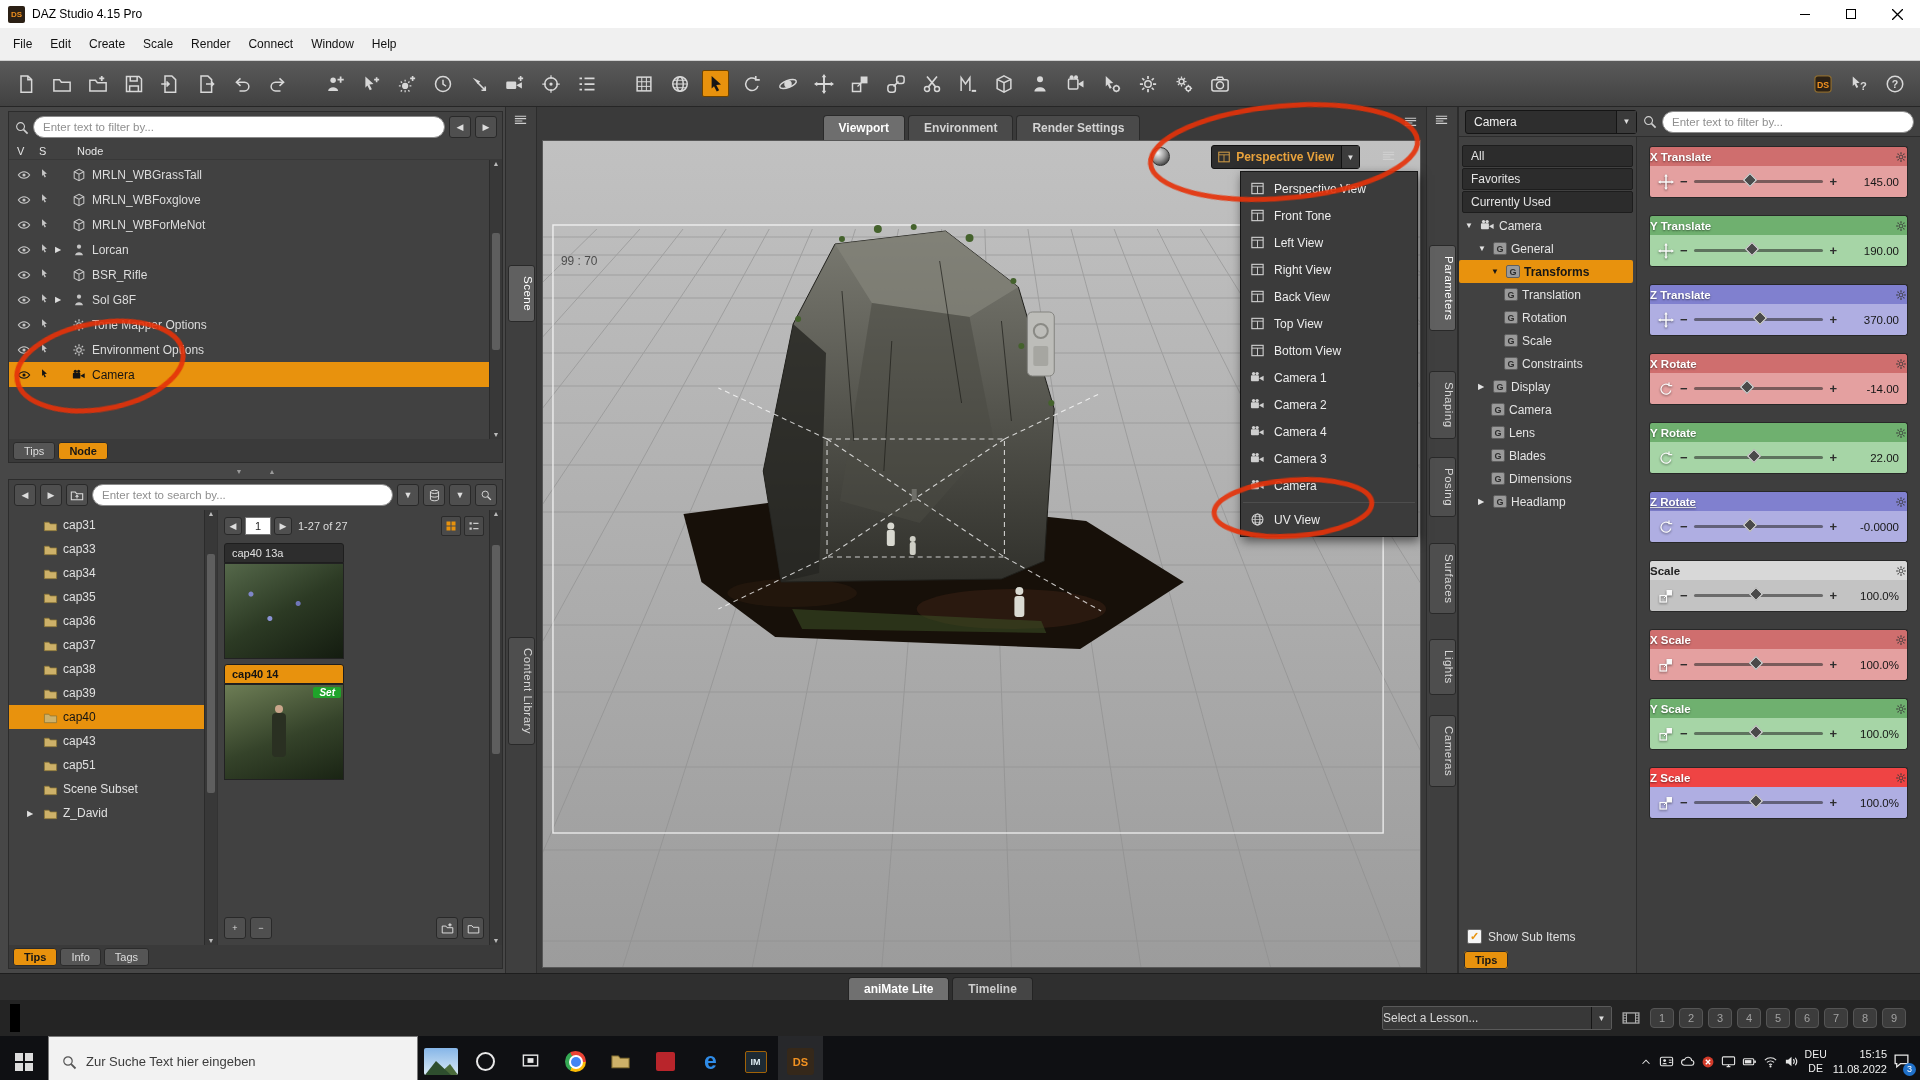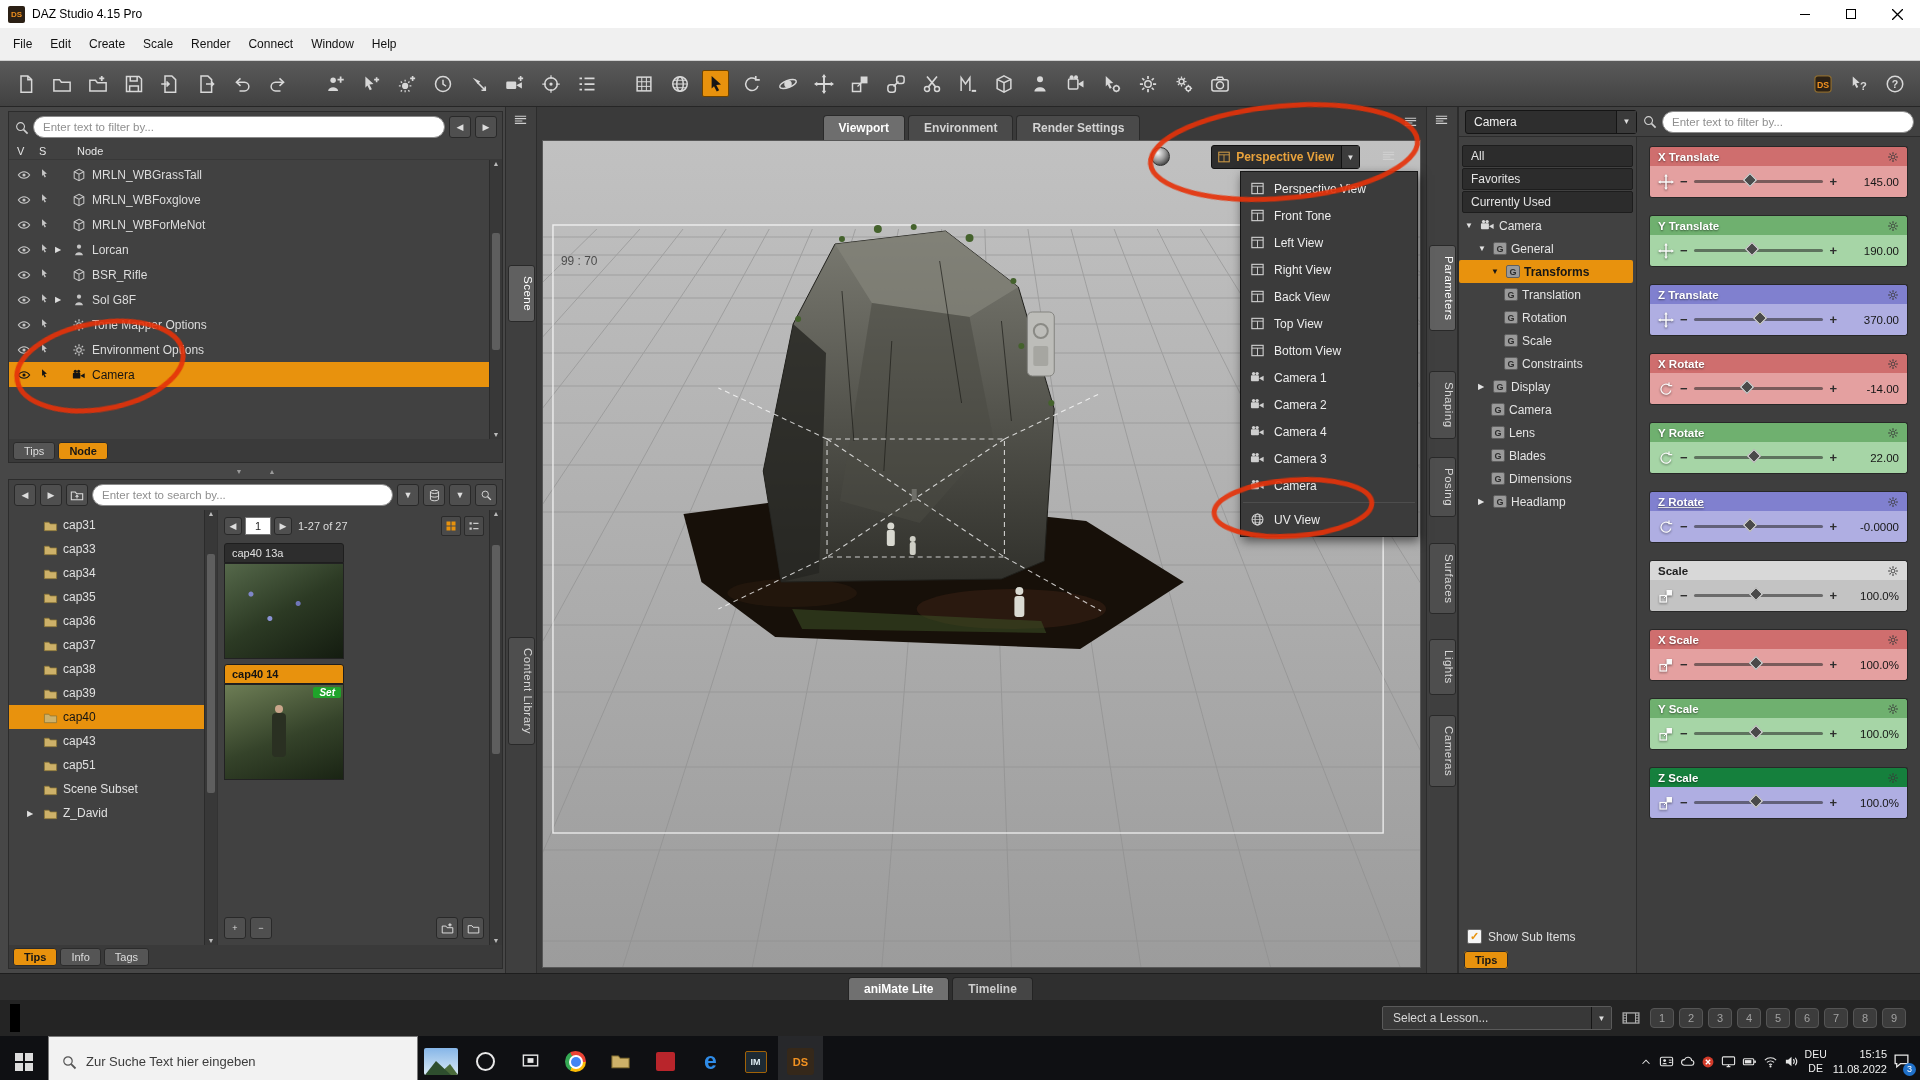--- a/index.html
+++ b/index.html
@@ -106,37 +106,37 @@
 .prow.sel{background:#e8920d;color:#161616;margin-right:3px;font-weight:bold;border-radius:2px}
 .pexp{font-size:8px;width:11px;flex:none}
 .picon{display:flex;color:#d8d8d8;flex:none}
 .gbox{width:14px;height:13px;background:#9a9a9a;color:#2c2c2c;font-size:9px;font-weight:bold;display:inline-flex;align-items:center;justify-content:center;border-radius:2px;border:1px solid #5f5f5f;flex:none}
 .subitems{margin:6px 8px;display:flex;gap:6px;align-items:center;color:#e0e0e0}
 .cb{width:15px;height:15px;background:#f5f5f5;border:1px solid #666;color:#e8920d;font-weight:bold;font-size:11px;display:flex;align-items:center;justify-content:center;border-radius:2px}
 .tips-row{padding:3px 5px 6px}
 
 .sliders-col{flex:1;background:#3e3e3e;padding:9px 12px 0 12px;overflow:hidden}
 .sgroup{margin-bottom:17px}
-.shead{height:20px;display:flex;align-items:center;padding:0 8px;border:1px solid #282828;border-bottom:none;border-radius:3px 3px 0 0}
+.shead{height:20px;display:flex;align-items:center;padding:0 0;border:1px solid #282828;border-bottom:none;border-radius:3px 3px 0 0}
 .slabel{flex:1;color:#fff;font-weight:bold;font-size:11.5px;text-shadow:0 1px 2px rgba(0,0,0,.5)}
 .shead.dark-text .slabel{color:#222;text-shadow:none}
 .sgear{color:#3a3a3a;display:flex}
 .srow{height:32px;display:flex;align-items:center;gap:6px;padding:0 8px;border:1px solid #282828;border-top:none;border-radius:0 0 3px 3px}
 .stype{color:#fafafa;display:flex;filter:drop-shadow(0 1px 1px rgba(0,0,0,.5))}
 .sminus,.splus{color:#2e2e2e;font-weight:bold;font-size:13px}
 .strack{flex:1;height:3px;background:rgba(35,35,35,.55);position:relative;border-radius:2px}
 .sthumb{position:absolute;top:-5px;width:10px;height:10px;background:#4a4a4a;border:1px solid #ececec;transform:rotate(45deg);margin-left:-6px}
 .sval{width:56px;text-align:right;color:#161616;font-size:11.5px}
 
 .dock{height:27px;background:#2f2f2f;display:flex;align-items:flex-end;padding-left:848px;gap:3px;border-top:1px solid #1e1e1e}
 .dtab{padding:4px 15px;background:#454545;color:#ccc;border:1px solid #242424;border-bottom:none;border-radius:4px 4px 0 0;font-size:12px;font-weight:bold}
 .dtab.on{background:#707070;color:#fff}
 .lesson{height:36px;background:#242424;display:flex;align-items:center;gap:6px;padding:0 10px}
 .black-chip{width:10px;height:28px;background:#000}
-.lesson-select{width:230px;height:24px;background:#383838;border:1px solid #5a5a5a;color:#d8d8d8;display:flex;align-items:center;padding-left:10px;border-radius:2px}
+.lesson-select{width:230px;height:24px;background:#383838;border:1px solid #5a5a5a;color:#d8d8d8;display:flex;align-items:center;padding-left:0;border-radius:2px}
 .film{color:#a8a8a8;display:flex;margin:0 4px}
 .numbtns{display:flex;gap:5px;margin-right:4px}
 .numbtn{width:24px;height:20px;background:#3c3c3c;border:1px solid #555;border-radius:4px;color:#a2a2a2;font-size:11px;display:flex;align-items:center;justify-content:center}
 
 .taskbar{height:51px;background:#0f1013;display:flex;align-items:center;color:#eee}
 .tb-start{width:48px;height:100%;display:flex;align-items:center;justify-content:center}
 .winlogo{display:grid;grid-template-columns:8px 8px;grid-template-rows:8px 8px;gap:2px}
 .winlogo i{background:#dcdcdc}
 .tb-search{width:370px;height:100%;background:#f2f2f2;color:#3c3c3c;display:flex;align-items:center;gap:9px;padding:0 12px;font-size:13px;border:1px solid #7a7a7a}
 .tb-search .mag{color:#555}
@@ -1481,21 +1481,21 @@
                 </span>
                 <span class="sminus">−</span>
                 <div class="strack">
                   <div class="sthumb" style="left: 49%;"></div>
                 </div>
                 <span class="splus">+</span>
                 <span class="sval">100.0%</span>
               </div>
             </div>
             <div class="sgroup">
-              <div class="shead" style="background: #15803d;">
+              <div class="shead" style="background: #ef4444;">
                 <span class="slabel">Z Scale</span>
                 <span class="sgear">
                   <svg width="12" height="12" viewBox="0 0 16 16">
                     <circle cx="8" cy="8" r="2.6" fill="none" stroke="currentColor" stroke-width="1.2"></circle>
                     <path d="M8 1.5V4M8 12v2.5M1.5 8H4M12 8h2.5M3.4 3.4L5 5M11 11l1.6 1.6M12.6 3.4L11 5M5 11l-1.6 1.6" stroke="currentColor" stroke-width="1.4"></path>
                   </svg>
                 </span>
               </div>
               <div class="srow" style="background: rgb(175, 174, 226);">
                 <span class="stype">

